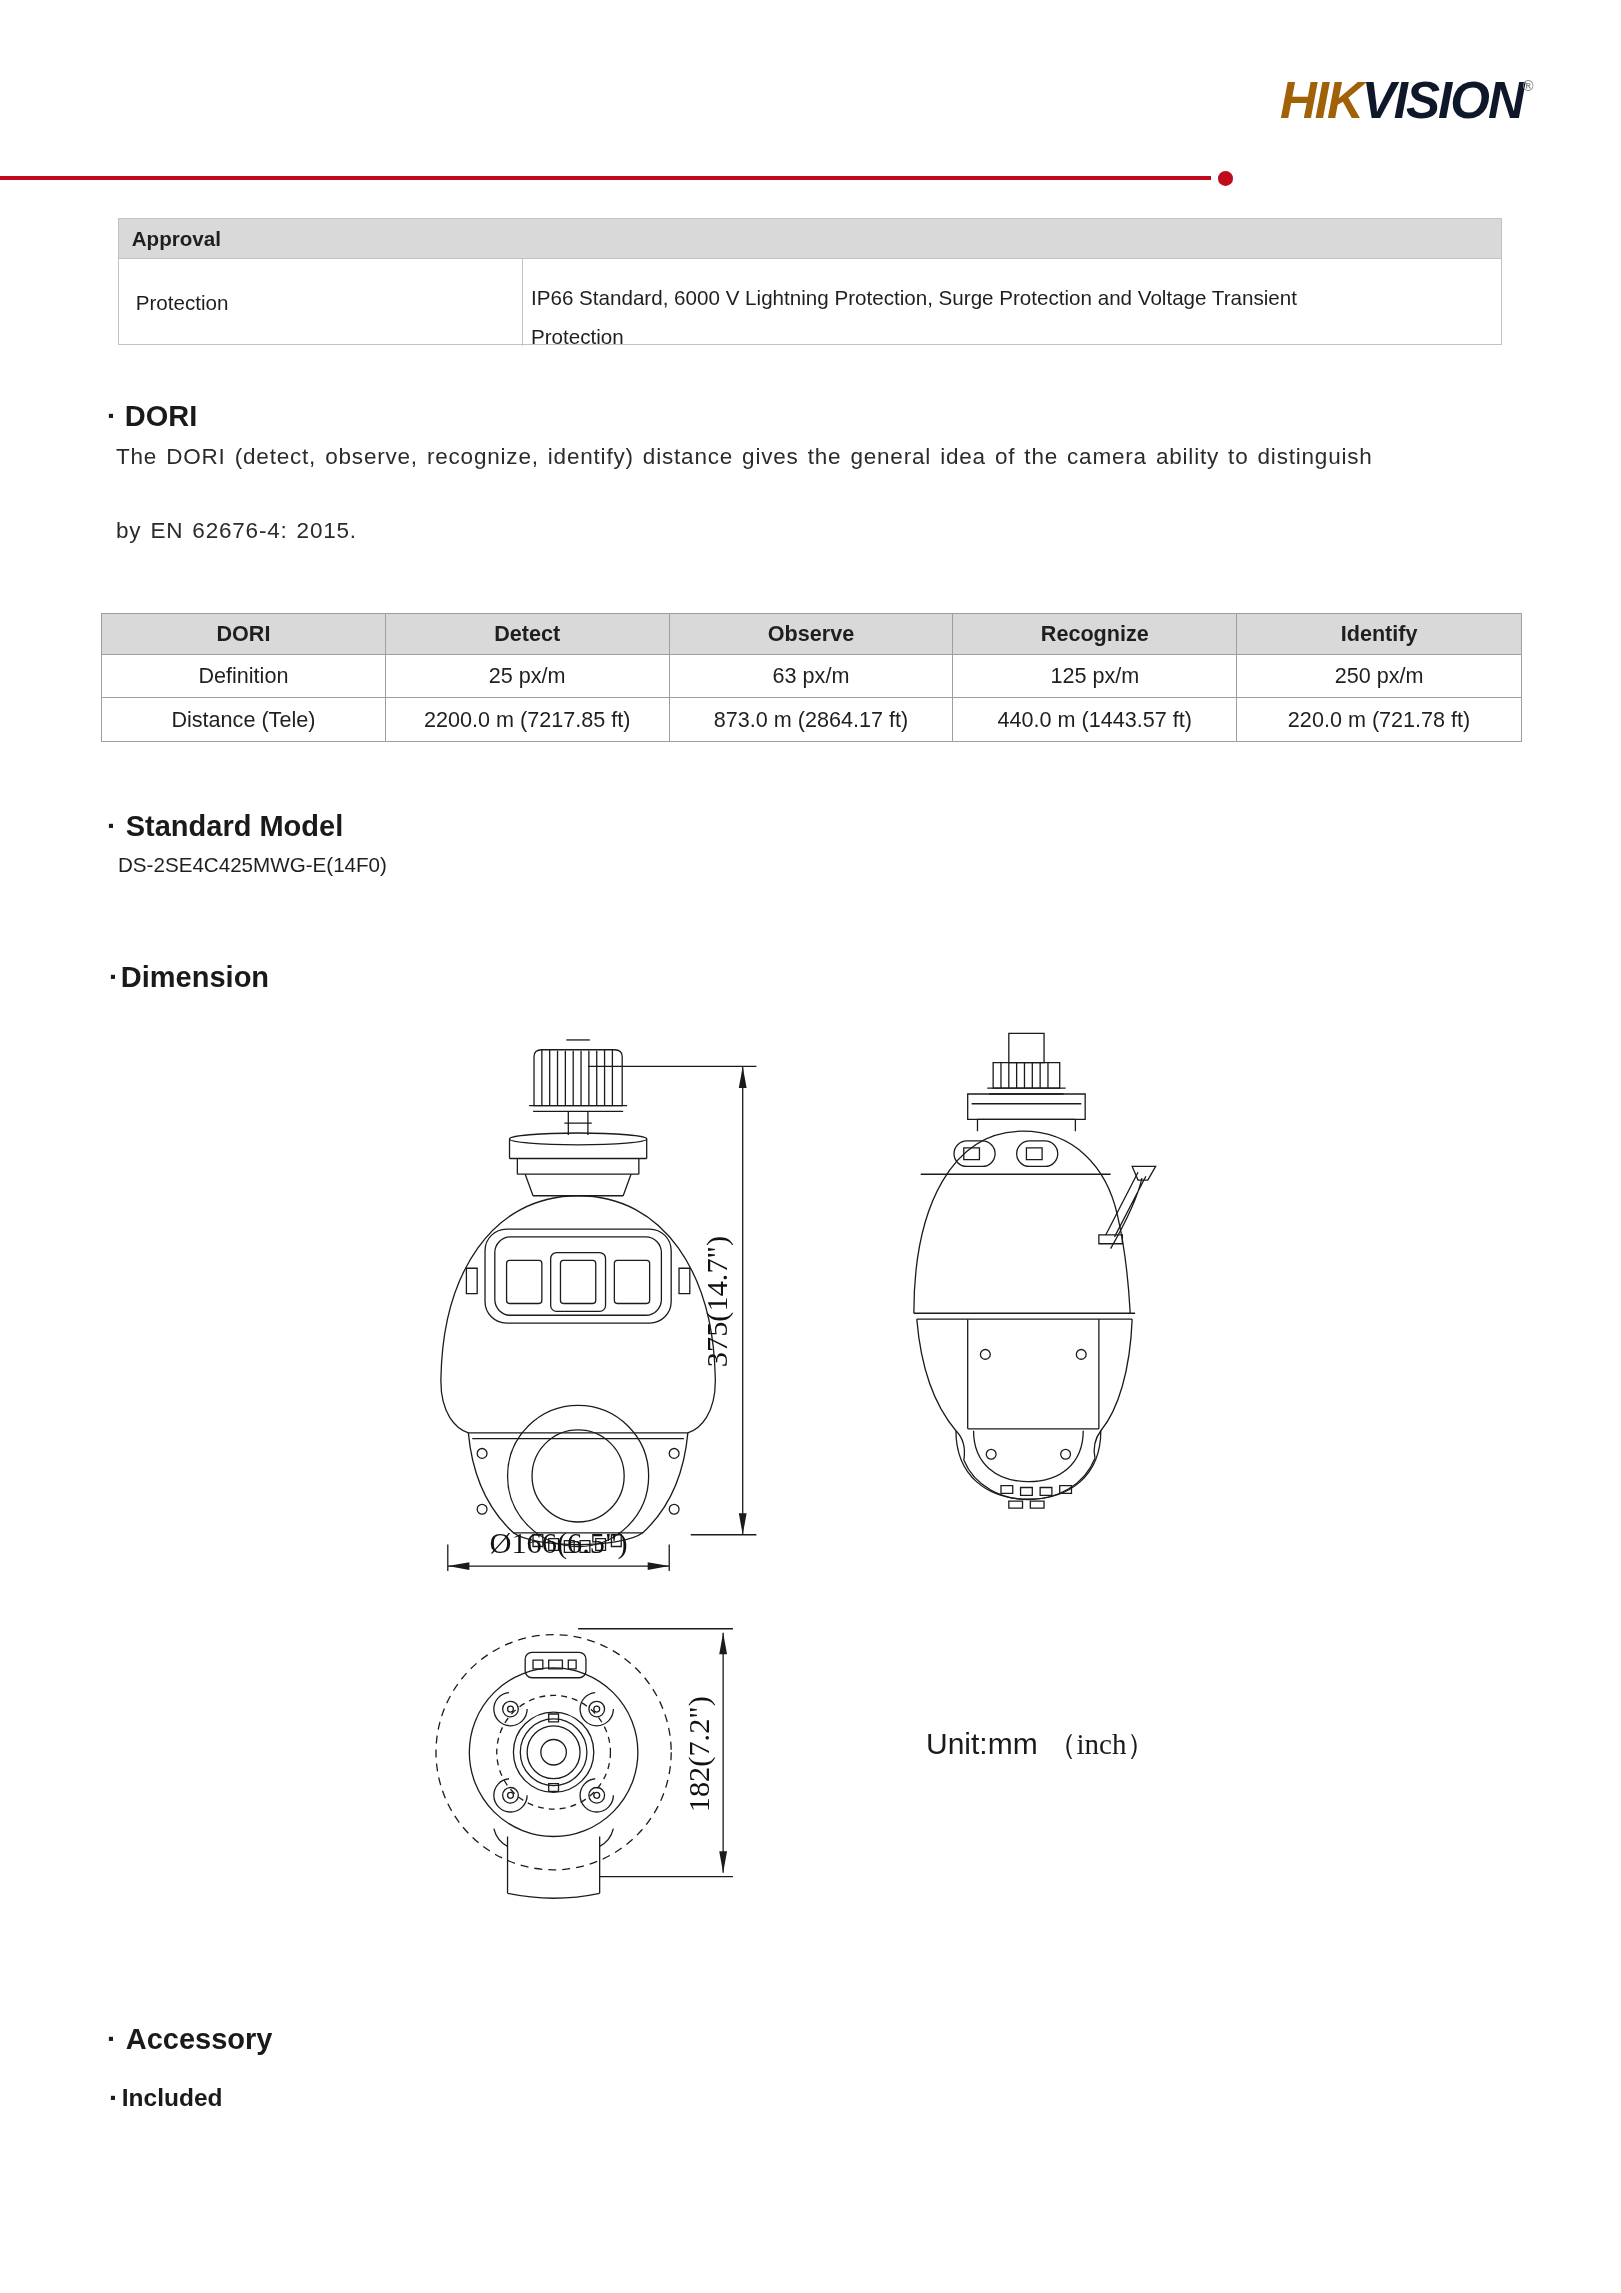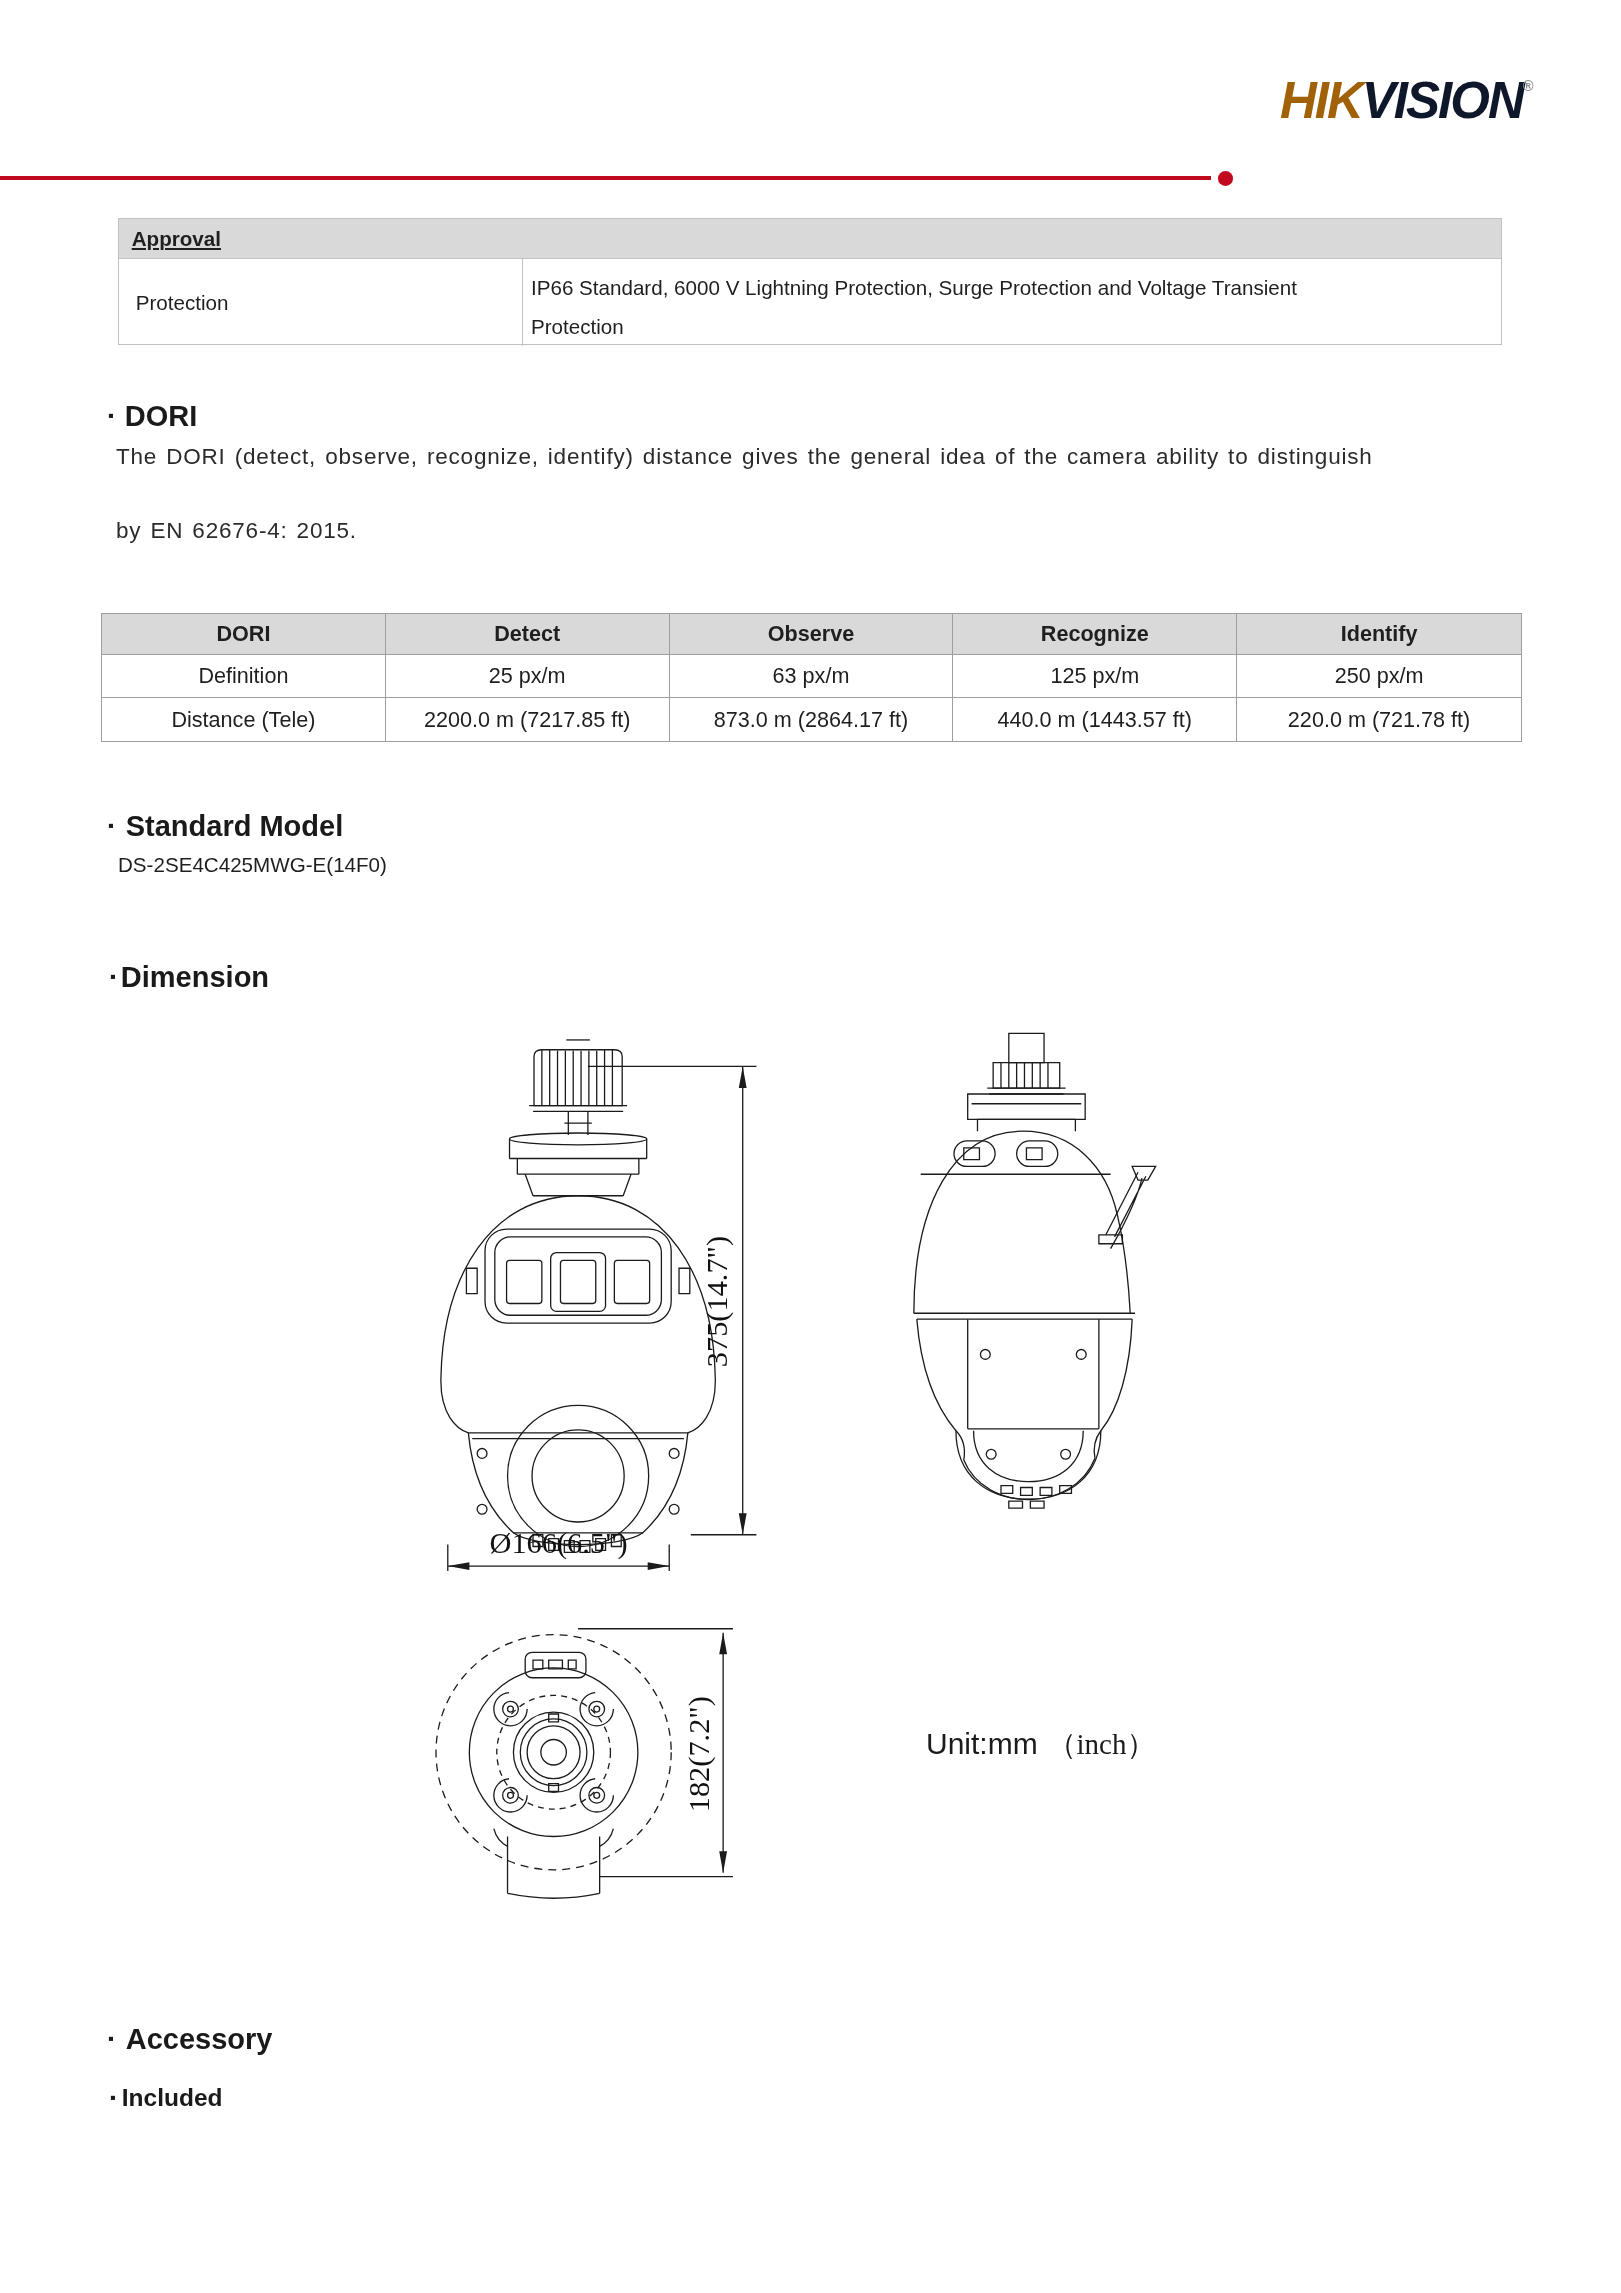--- a/index.html
+++ b/index.html
@@ -15,25 +15,25 @@
   .logo .reg{font-size:14.7px;color:#8b8e90;vertical-align:27.4px;font-style:normal;letter-spacing:0;}
 
   
   .rule{left:0;top:176px;width:1211px;height:3.9px;background:#c10a1e;}
   .rule-dot{left:1218px;top:171px;width:14.7px;height:14.7px;border-radius:50%;background:#c10a1e;}
 
   
   .approval{left:118px;top:218px;width:1384px;height:127px;border:1px solid #c2c2c2;box-sizing:border-box;}
   .approval .hdr{position:absolute;left:0;top:0;width:100%;height:40px;background:#d9d9d9;
         border-bottom:1px solid #c2c2c2;box-sizing:border-box;font-weight:bold;font-size:20.6px;
-        line-height:40px;padding-left:12.7px;text-decoration:underline;}
+        line-height:40px;padding-left:12.7px;}
   .approval .lbl{position:absolute;left:4px;top:40px;width:400px;height:87px;line-height:87px;
         padding-left:12.7px;font-size:20.6px;box-sizing:border-box;border-right:1px solid #c2c2c2;}
   .approval .val{position:absolute;left:412px;top:40px;width:863px;font-size:20.6px;
-        line-height:39px;padding-top:9px;}
+        line-height:39px;padding-top:19px;}
 
   
   .h-row{display:flex;align-items:center;color:#1a1a1a;}
   .bullet{font-size:16.7px;line-height:1;}
   .h-big{font-size:29px;font-weight:bold;}
   .h-med{font-size:24.5px;font-weight:bold;}
 
   .dori-head{left:108px;top:400px;gap:10.8px;}
   .para{left:116px;font-size:22.5px;color:#2b2b2b;letter-spacing:0.8px;word-spacing:2px;white-space:nowrap;}
 

